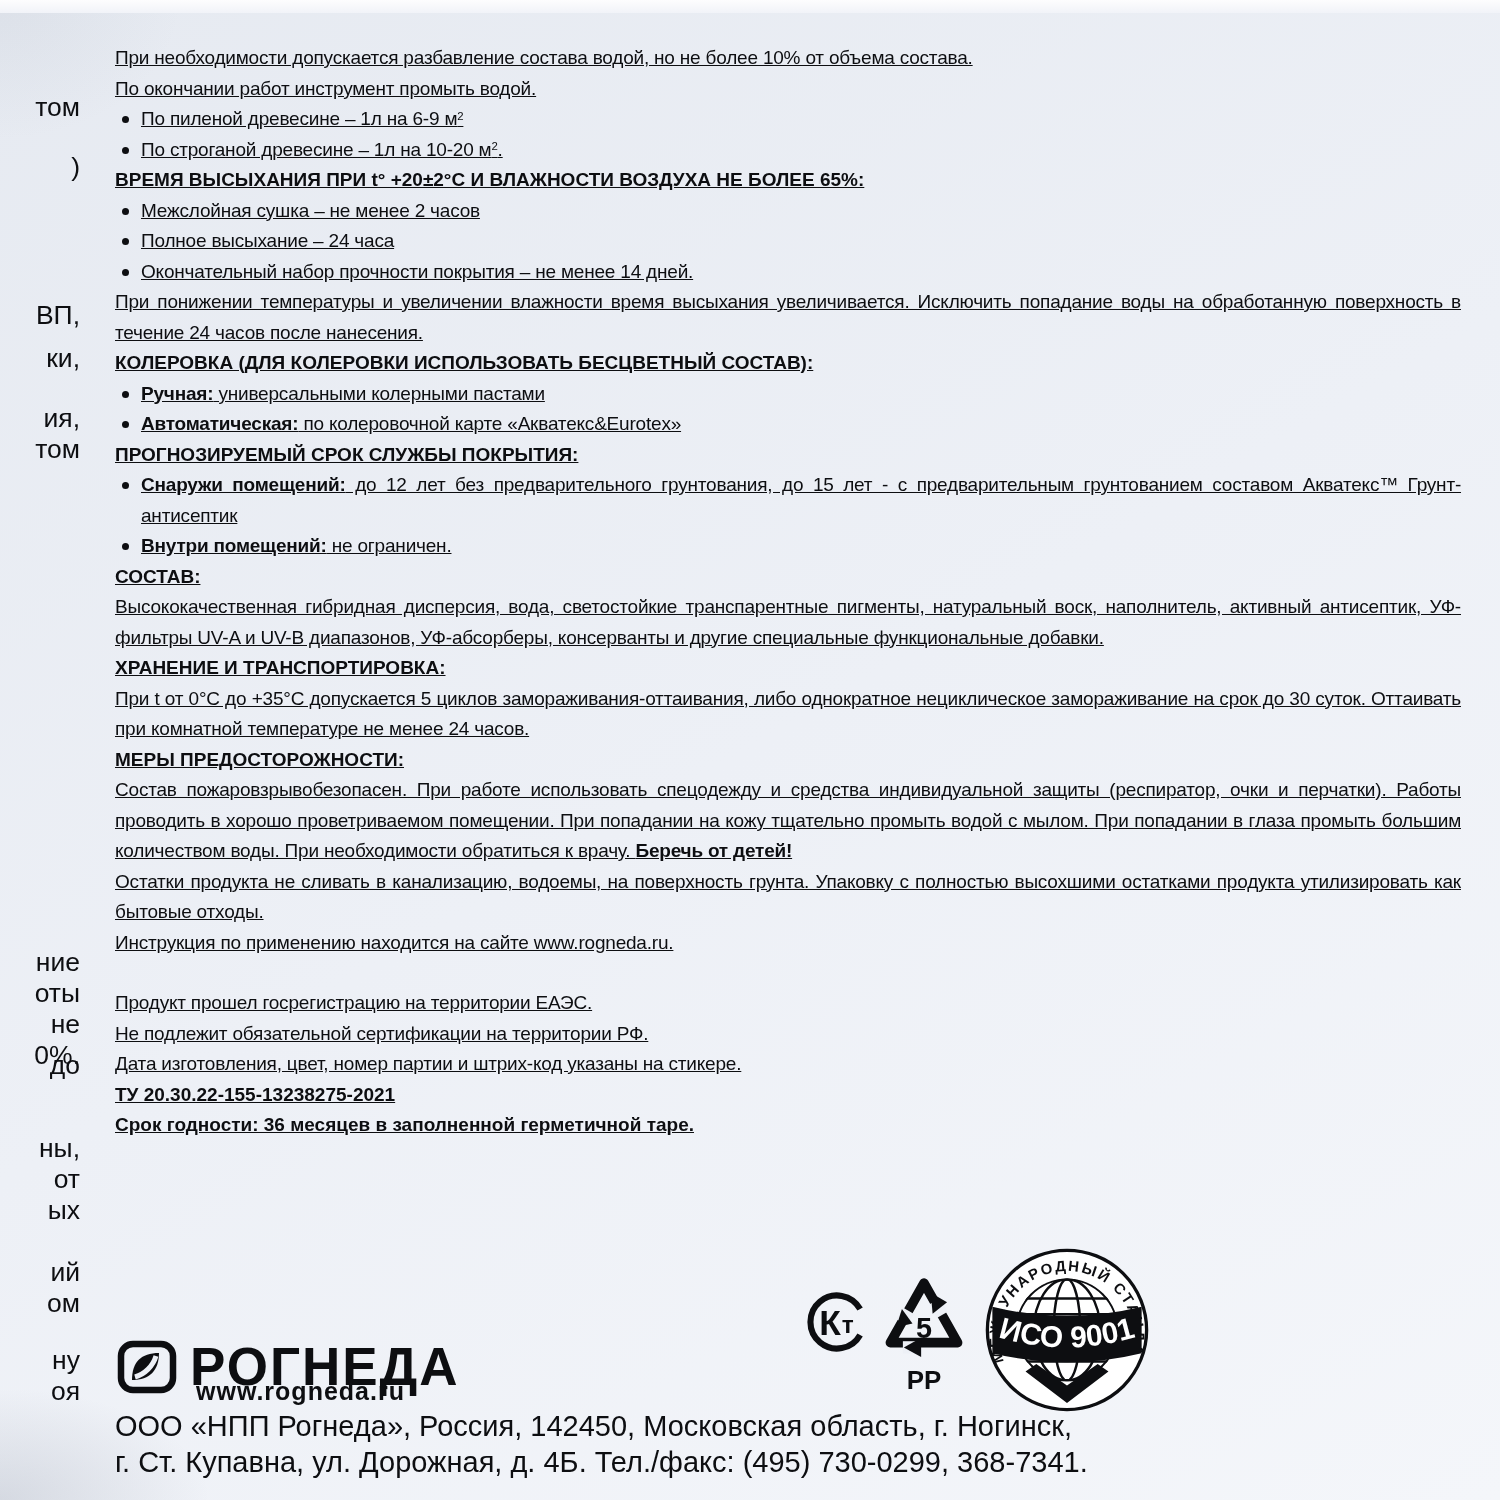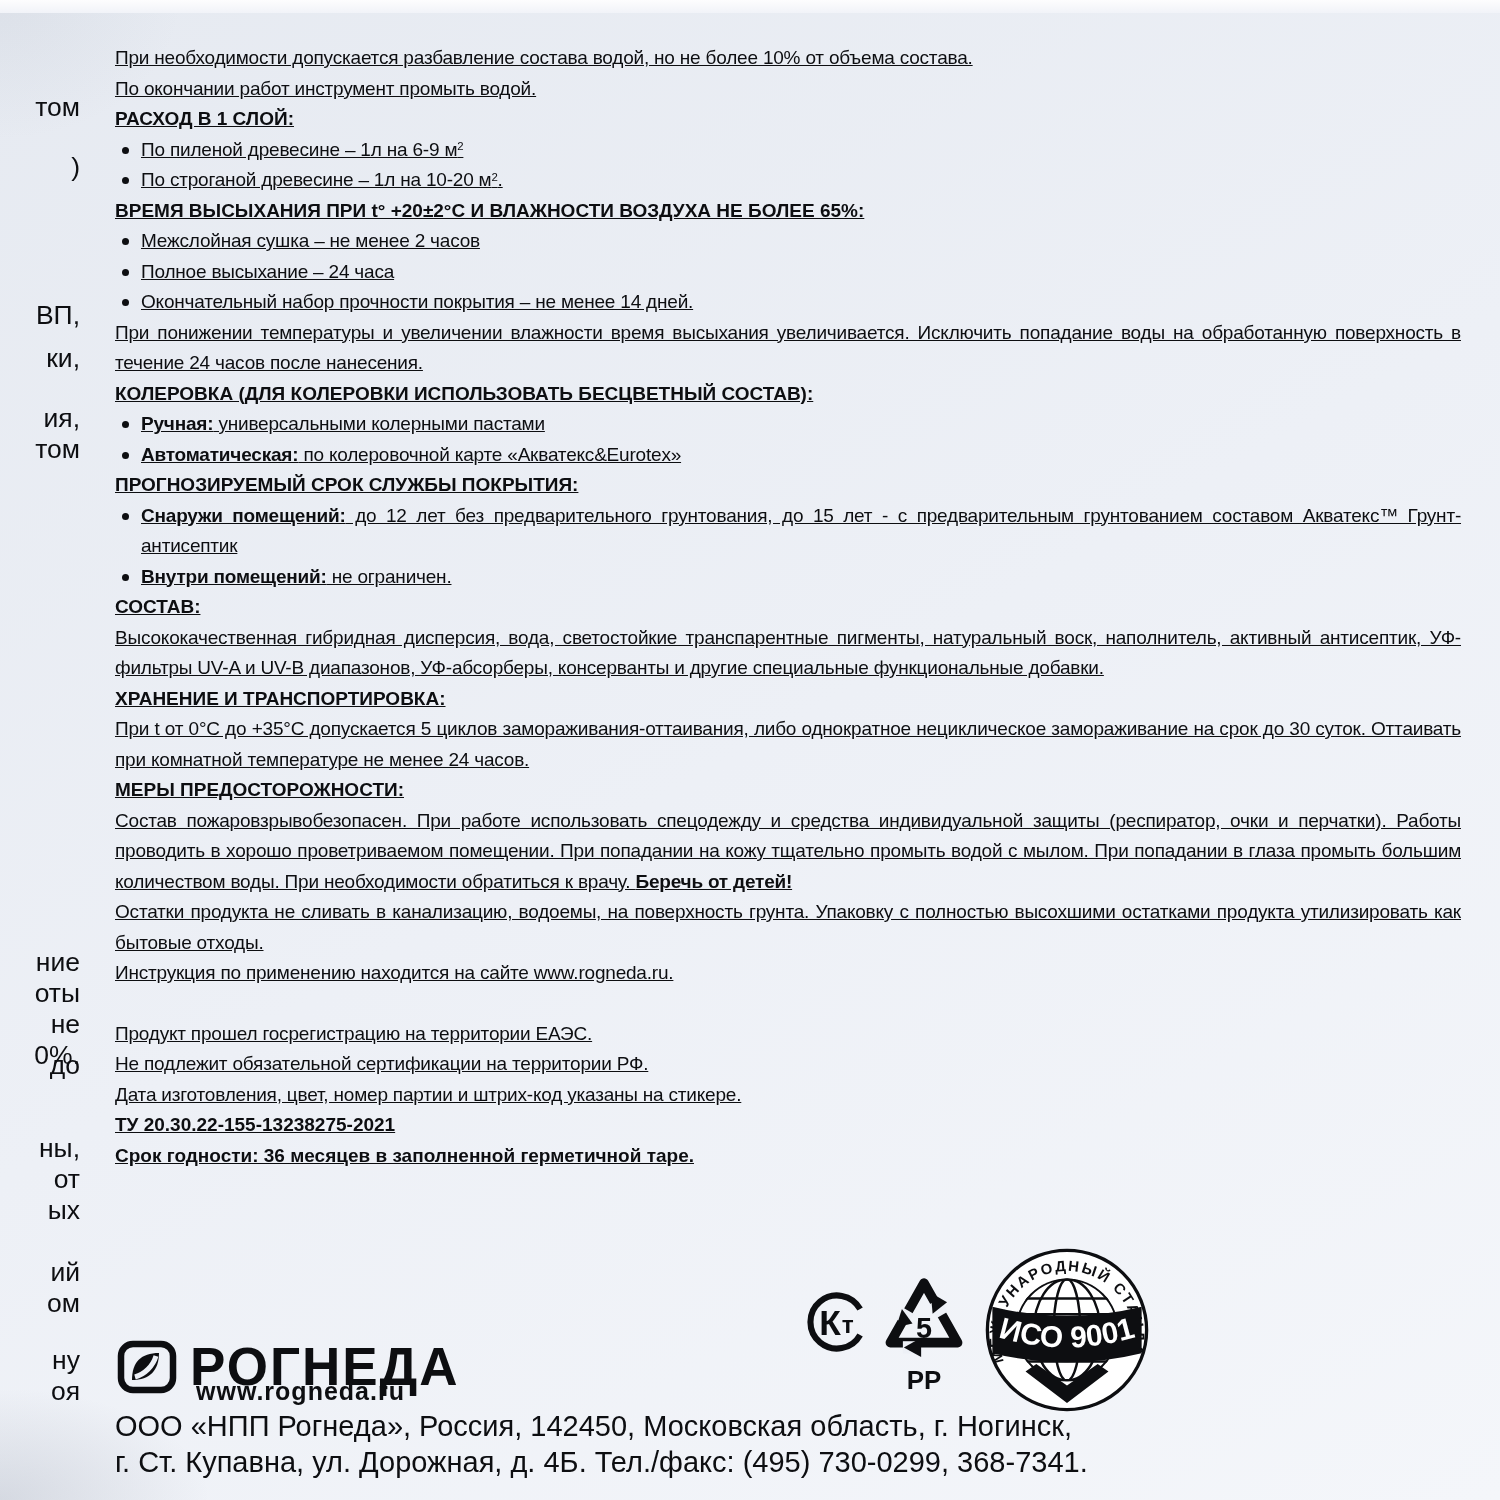--- a/index.html
+++ b/index.html
@@ -63,21 +63,20 @@
       <div class="frag" style="top: 1195px;">ых</div>
       <div class="frag" style="top: 1257px; text-align: right;">ий</div>
       <div class="frag" style="top: 1288px;">ом</div>
       <div class="frag" style="top: 1345px;">ну</div>
       <div class="frag" style="top: 1376px;">оя</div>
     </div>
 
   <div class="content">
       <div class="ln"><span>При необходимости допускается разбавление состава водой, но не более 10% от объема состава.</span></div>
       <div class="ln"><span>По окончании работ инструмент промыть водой.</span></div>
-      <div class="ln h"><span>РАСХОД В 1 СЛОЙ:</span></div>
       <div class="ln bullet"><span>По пиленой древесине – 1л на 6-9 м</span><sup>2</sup></div>
       <div class="ln bullet"><span>По строганой древесине – 1л на 10-20 м</span><sup>2</sup><span>.</span></div>
       <div class="ln h"><span>ВРЕМЯ ВЫСЫХАНИЯ ПРИ t° +20±2°С И ВЛАЖНОСТИ ВОЗДУХА НЕ БОЛЕЕ 65%:</span></div>
       <div class="ln bullet"><span>Межслойная сушка – не менее 2 часов</span></div>
       <div class="ln bullet"><span>Полное высыхание – 24 часа</span></div>
       <div class="ln bullet"><span>Окончательный набор прочности покрытия  – не менее 14 дней.</span></div>
       <div class="ln justify"><span>При понижении температуры и увеличении влажности время высыхания увеличивается. Исключить попадание воды на обработанную поверхность в течение 24 часов после нанесения.</span></div>
       <div class="ln h"><span>КОЛЕРОВКА (ДЛЯ КОЛЕРОВКИ ИСПОЛЬЗОВАТЬ БЕСЦВЕТНЫЙ СОСТАВ):</span></div>
       <div class="ln bullet"><b>Ручная:</b><span> универсальными колерными пастами</span></div>
       <div class="ln bullet"><b>Автоматическая:</b><span> по колеровочной карте «Акватекс&amp;Eurotex»</span></div>

